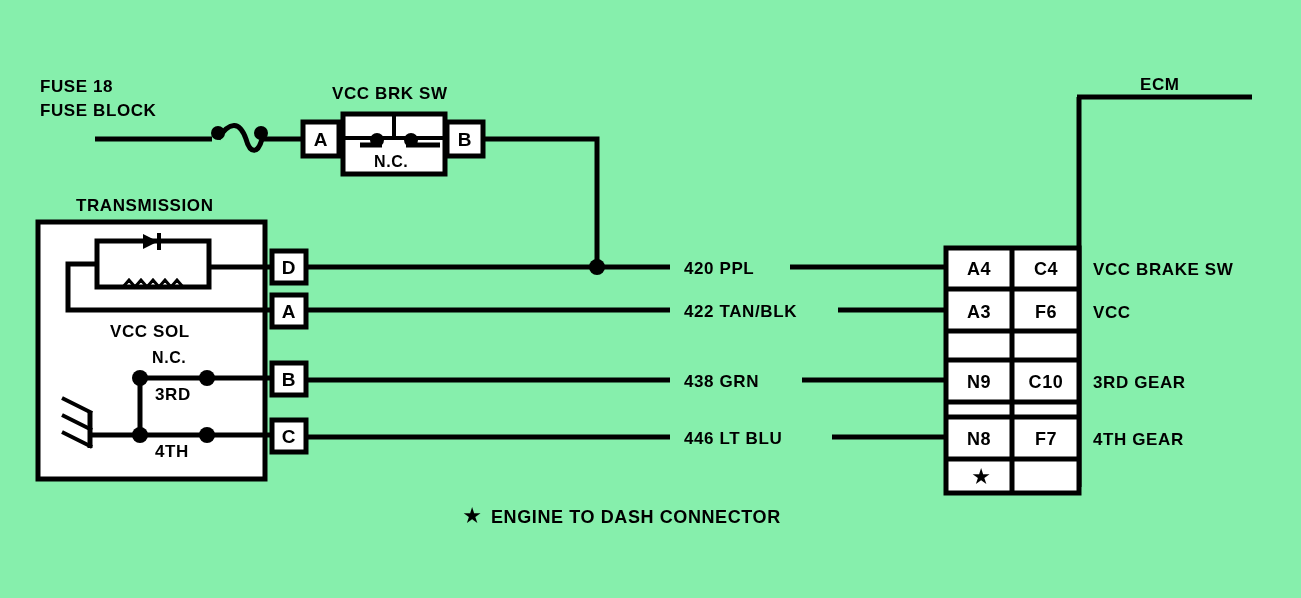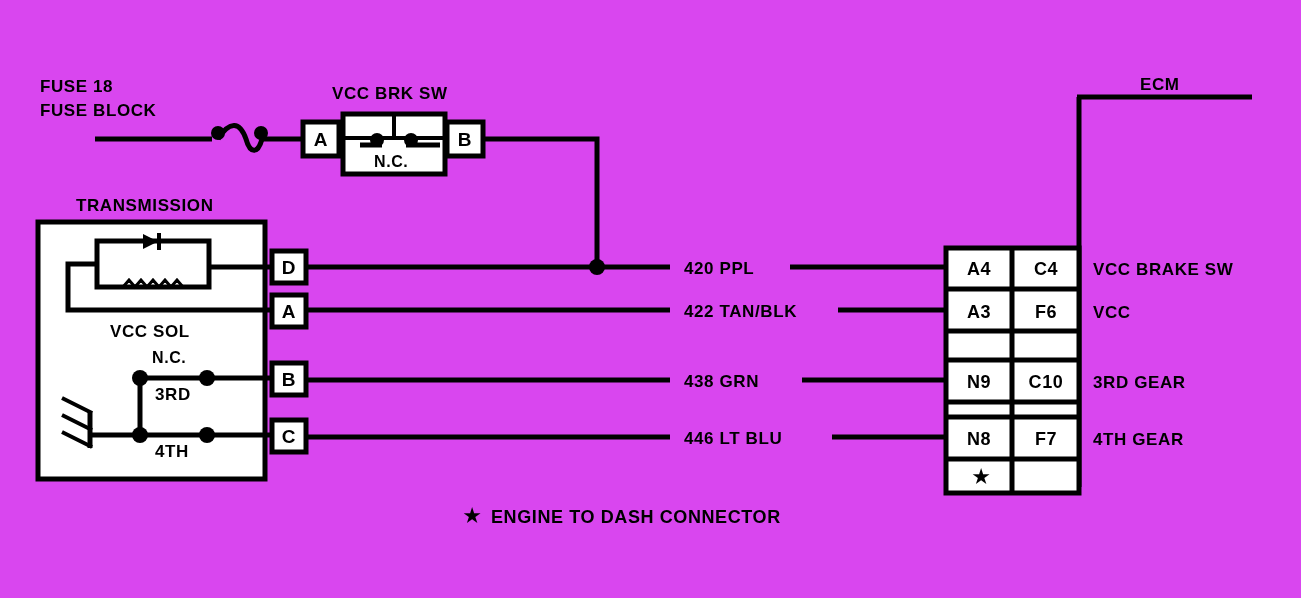--- a/index.html
+++ b/index.html
@@ -10,21 +10,21 @@
   body {
     width: 1301px;
     height: 598px;
     font-family: "Liberation Sans", sans-serif;
     overflow: hidden;
   }
   #diagram-root {
     position: relative;
     width: 1301px;
     height: 598px;
-    background: #d946ef;
+    background: #86efac;
   }
   svg.wiring {
     position: absolute;
     top: 0;
     left: 0;
     width: 1301px;
     height: 598px;
     display: block;
   }
   .wire {

